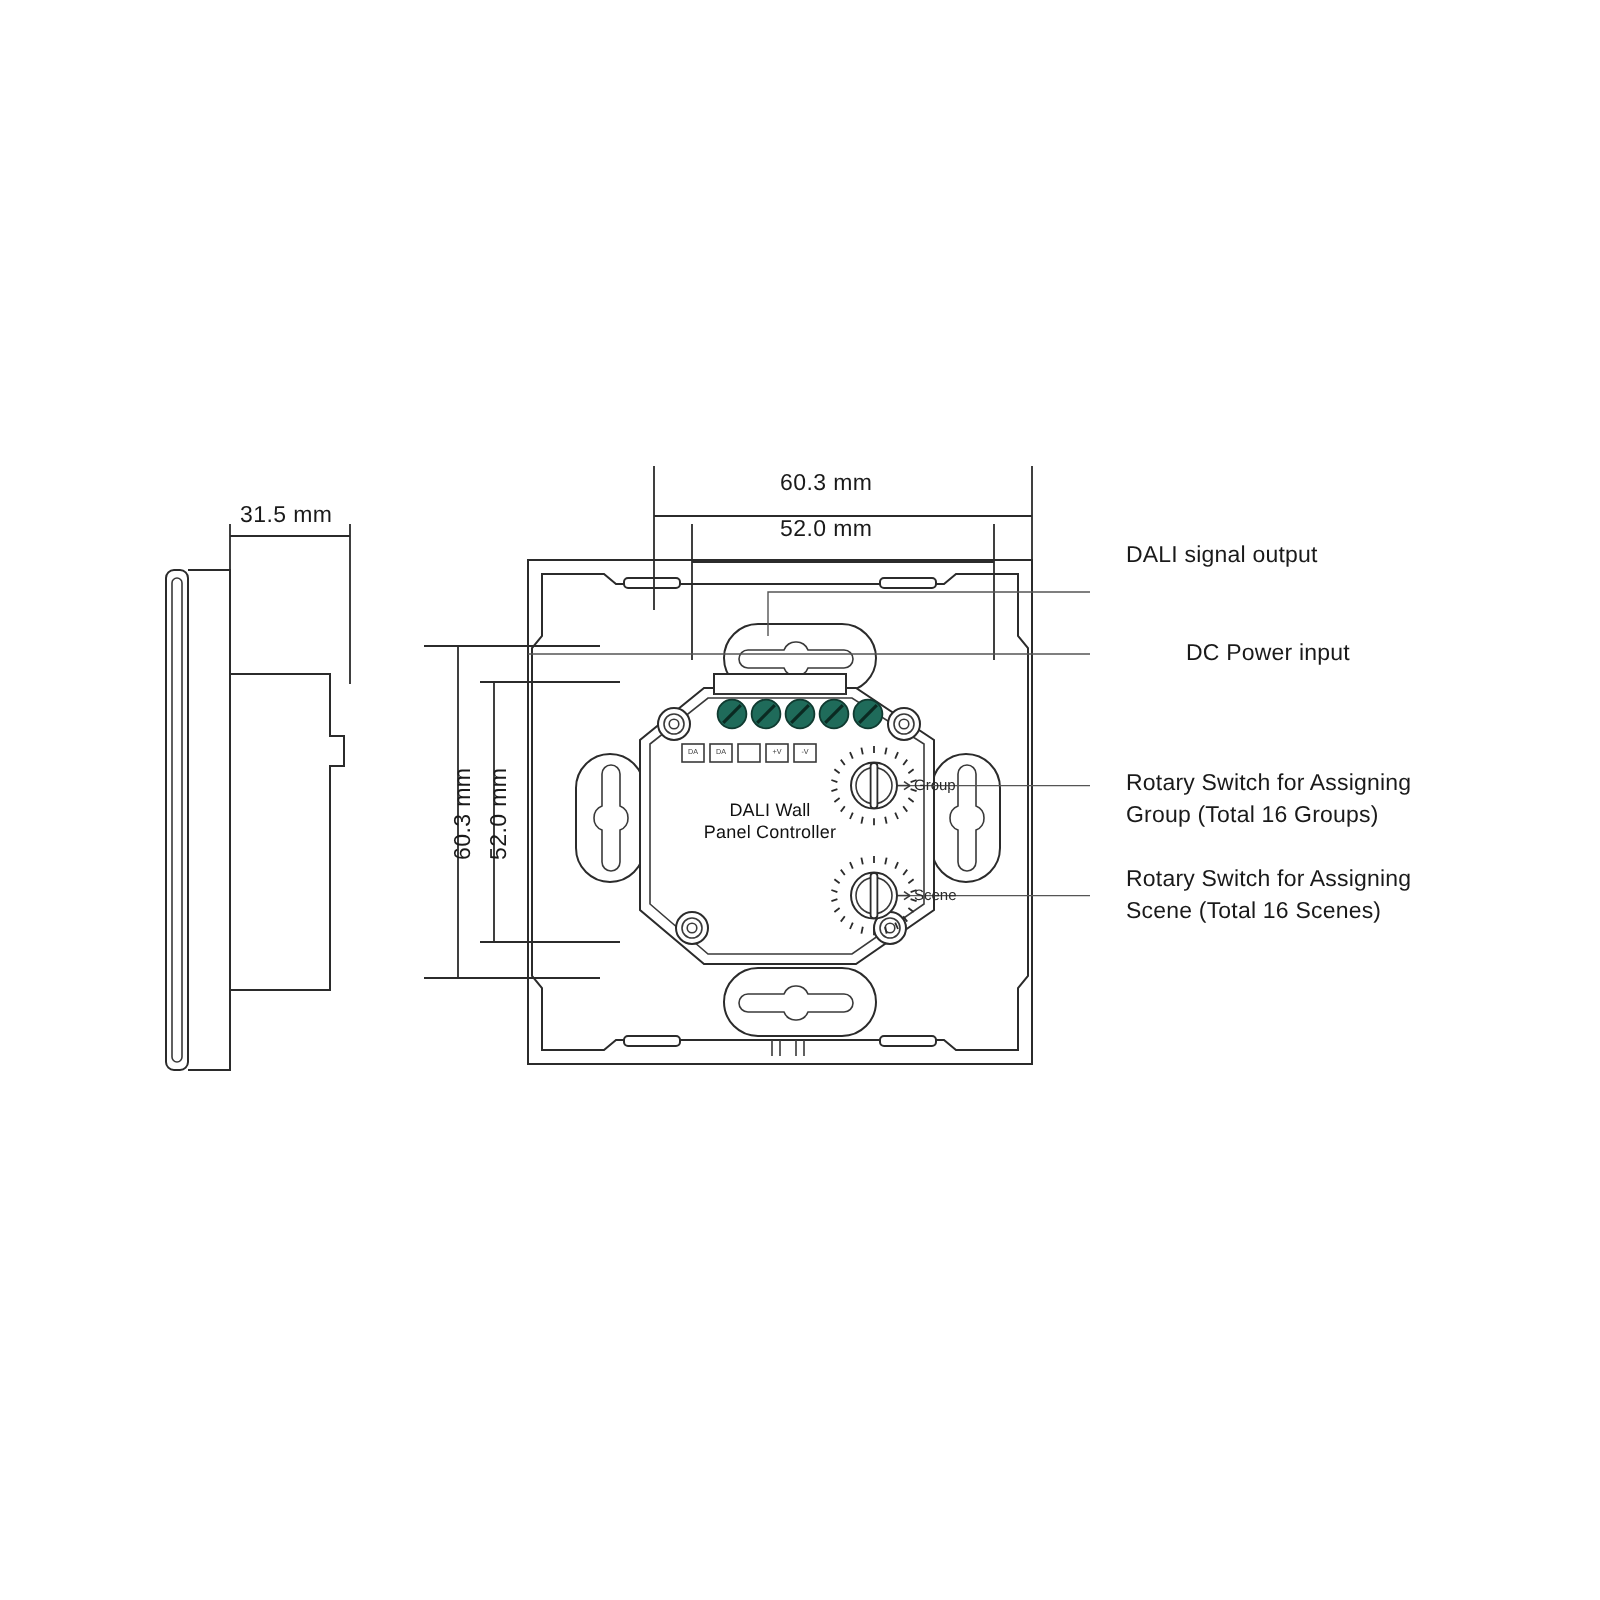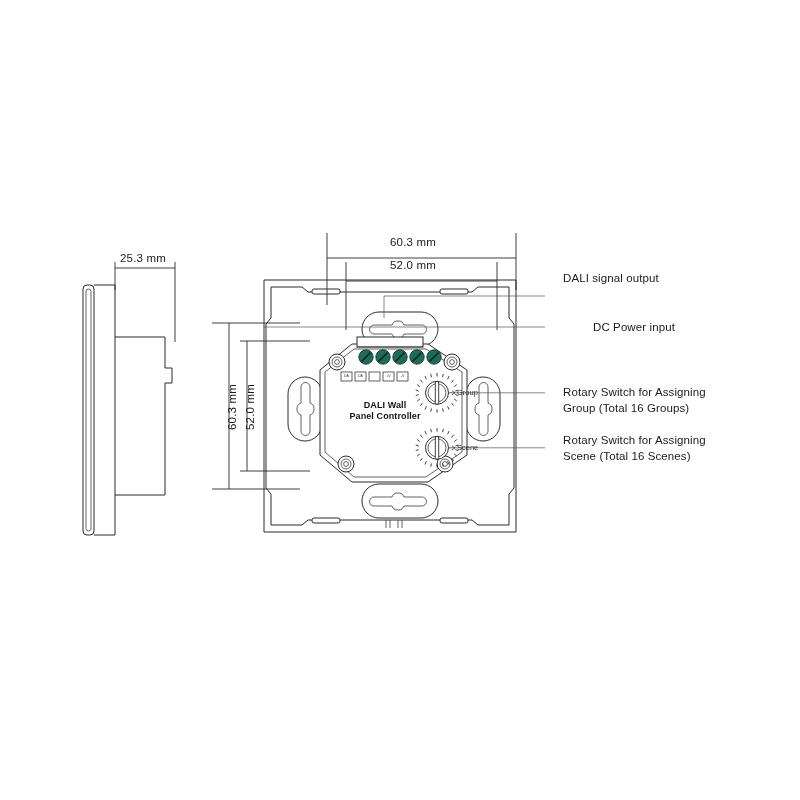--- a/index.html
+++ b/index.html
@@ -43,21 +43,21 @@
     letter-spacing: 0.2px;
     white-space: nowrap;
   }
   .dim-text.vert {
     transform-origin: 0 0;
     transform: rotate(-90deg);
   }
   .brand-text {
     position: absolute;
     font-family: "Liberation Sans", sans-serif;
-    font-weight: bold;
+    font-weight: normal;
     font-size: 9px;
     color: #111111;
     text-align: center;
     line-height: 1.25;
     white-space: pre-line;
     letter-spacing: 0.1px;
   }
   .dial-text {
     position: absolute;
     font-family: "Liberation Sans", sans-serif;
@@ -303,21 +303,21 @@
 
         <path class="ln-x" d="M264 327 L545 327"></path>
 
         <path class="ln-x" d="M455 392.8 L545 392.8"></path>
 
         <path class="ln-x" d="M455 447.8 L545 447.8"></path>
       </g>
     </g>
   </svg>
 
-  <div class="dim-text" style="left:120px; top:252px;">25.3 mm</div>
+  <div class="dim-text" style="left:120px; top:252px;">31.5 mm</div>
 
   <div class="dim-text" style="left:390px; top:236px;">60.3 mm</div>
   <div class="dim-text" style="left:390px; top:259px;">52.0 mm</div>
 
   <div class="dim-text vert" style="left:226px; top:430px;">60.3 mm</div>
   <div class="dim-text vert" style="left:244px; top:430px;">52.0 mm</div>
 
   <div class="brand-text" style="left:330px; top:400px; width:110px;">DALI Wall
 Panel Controller</div>
 

